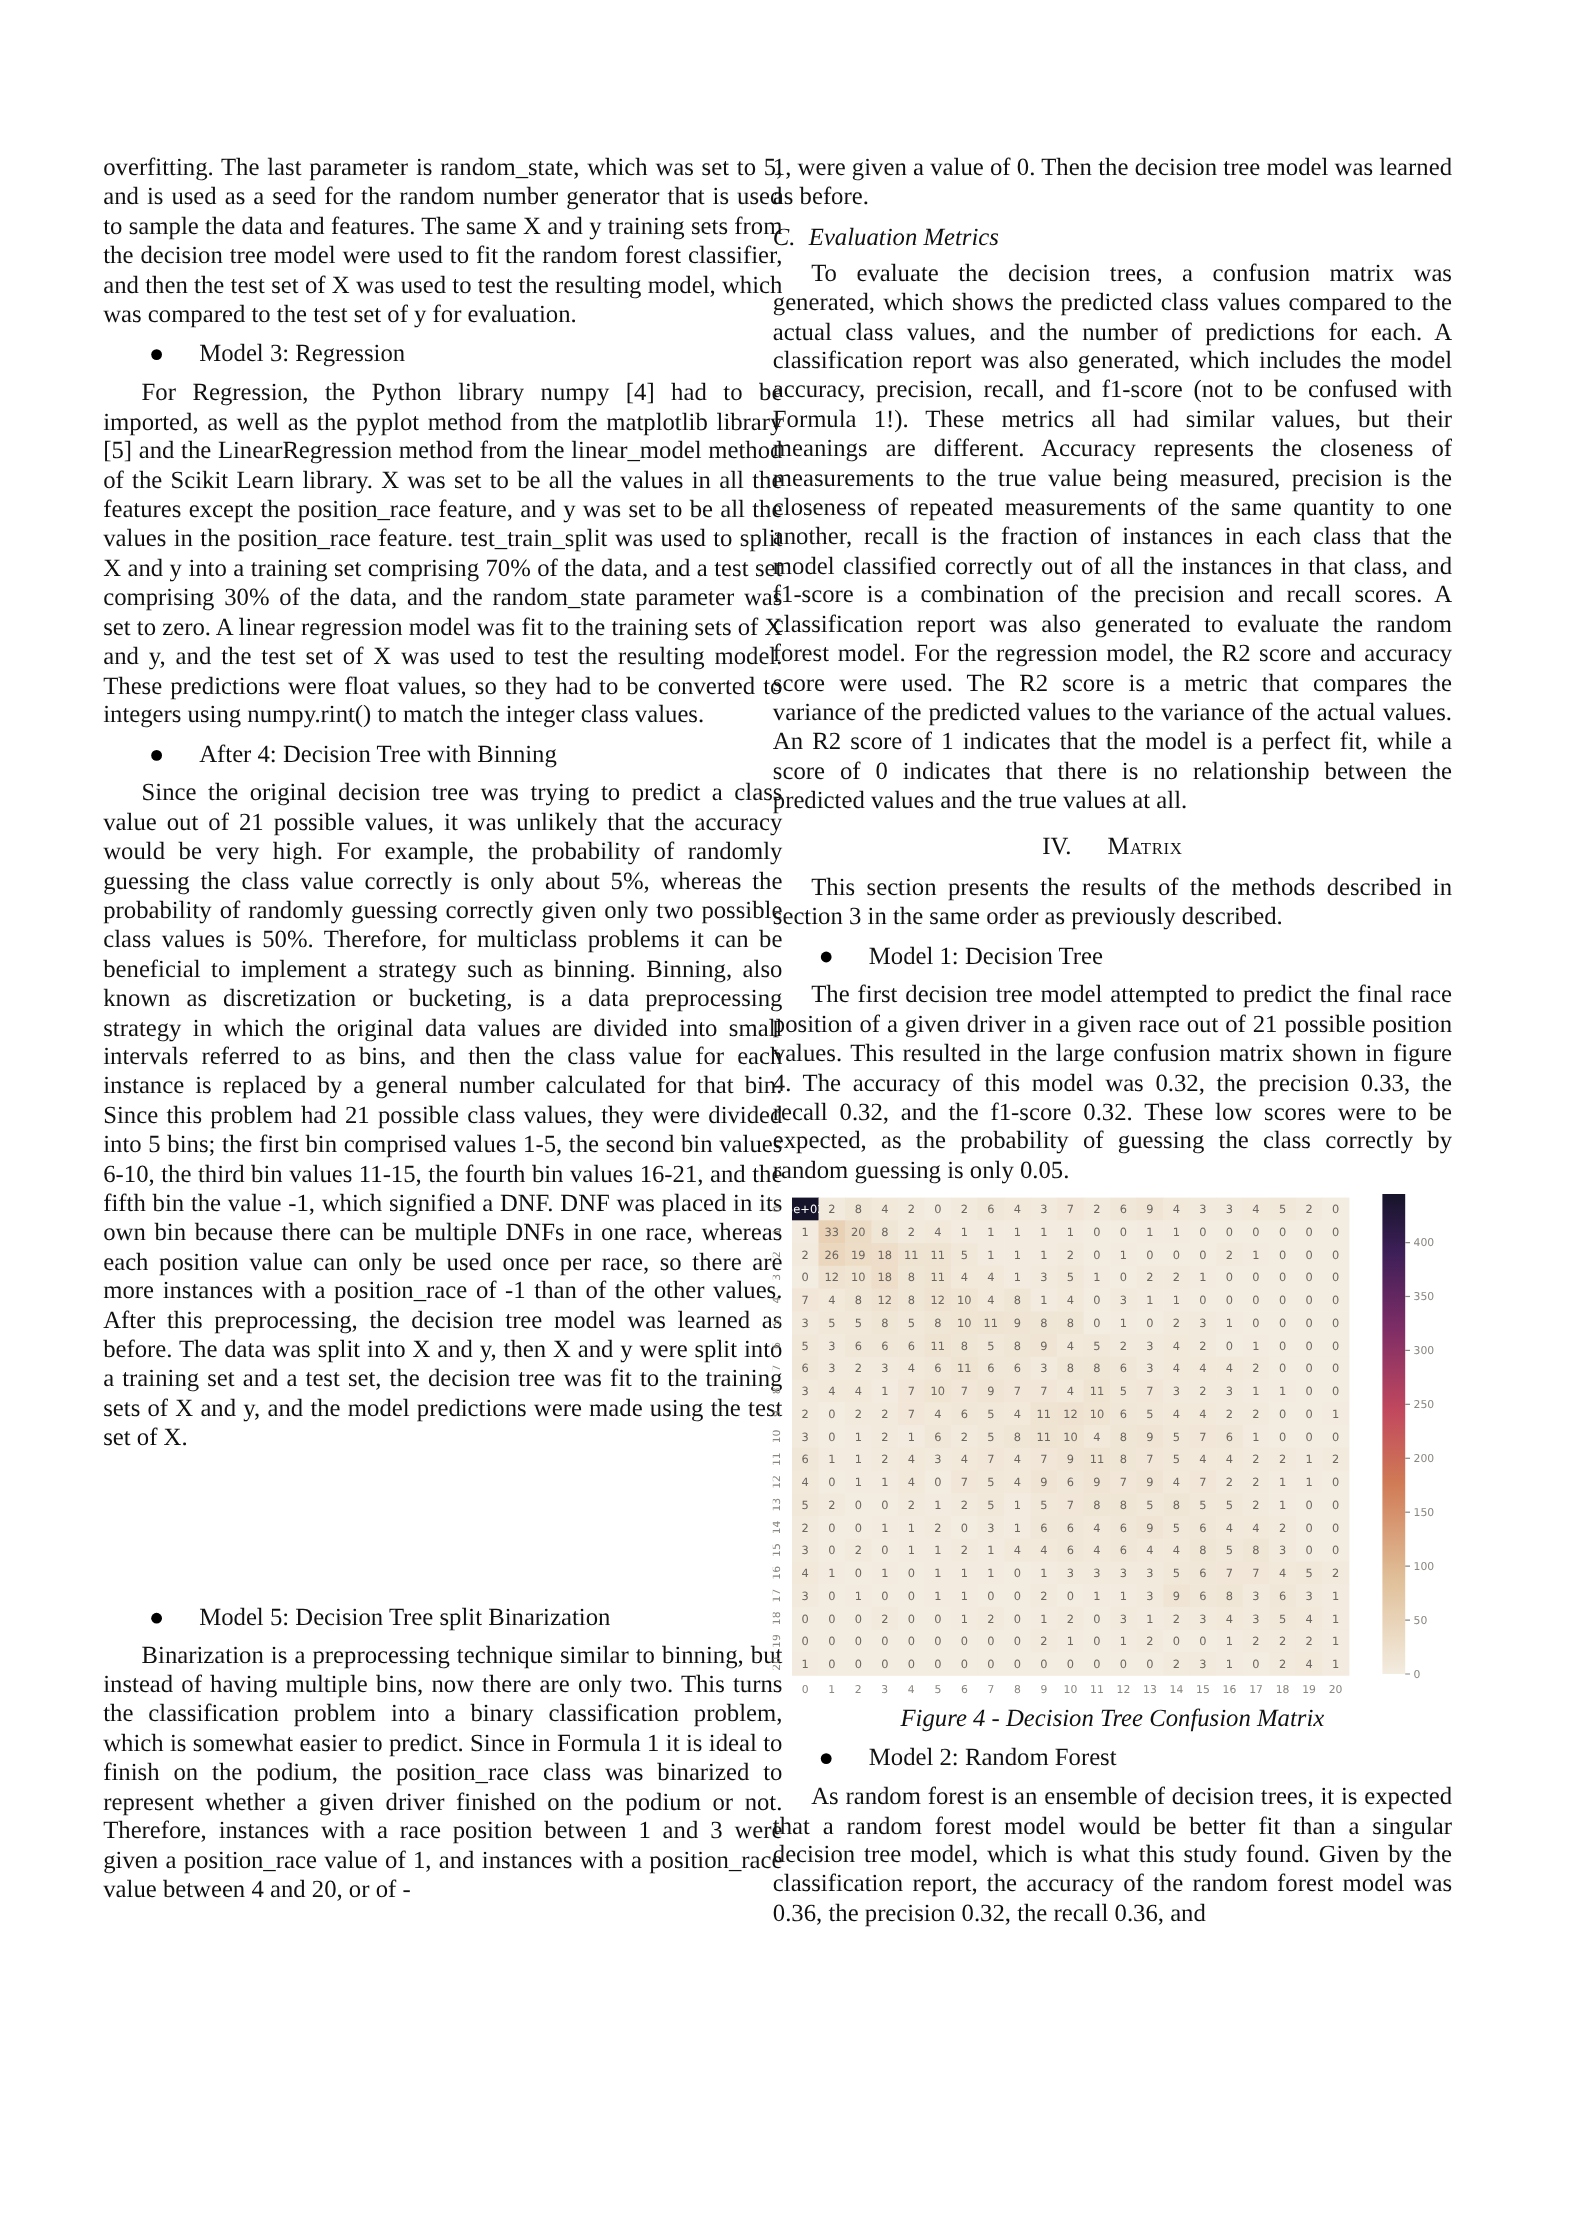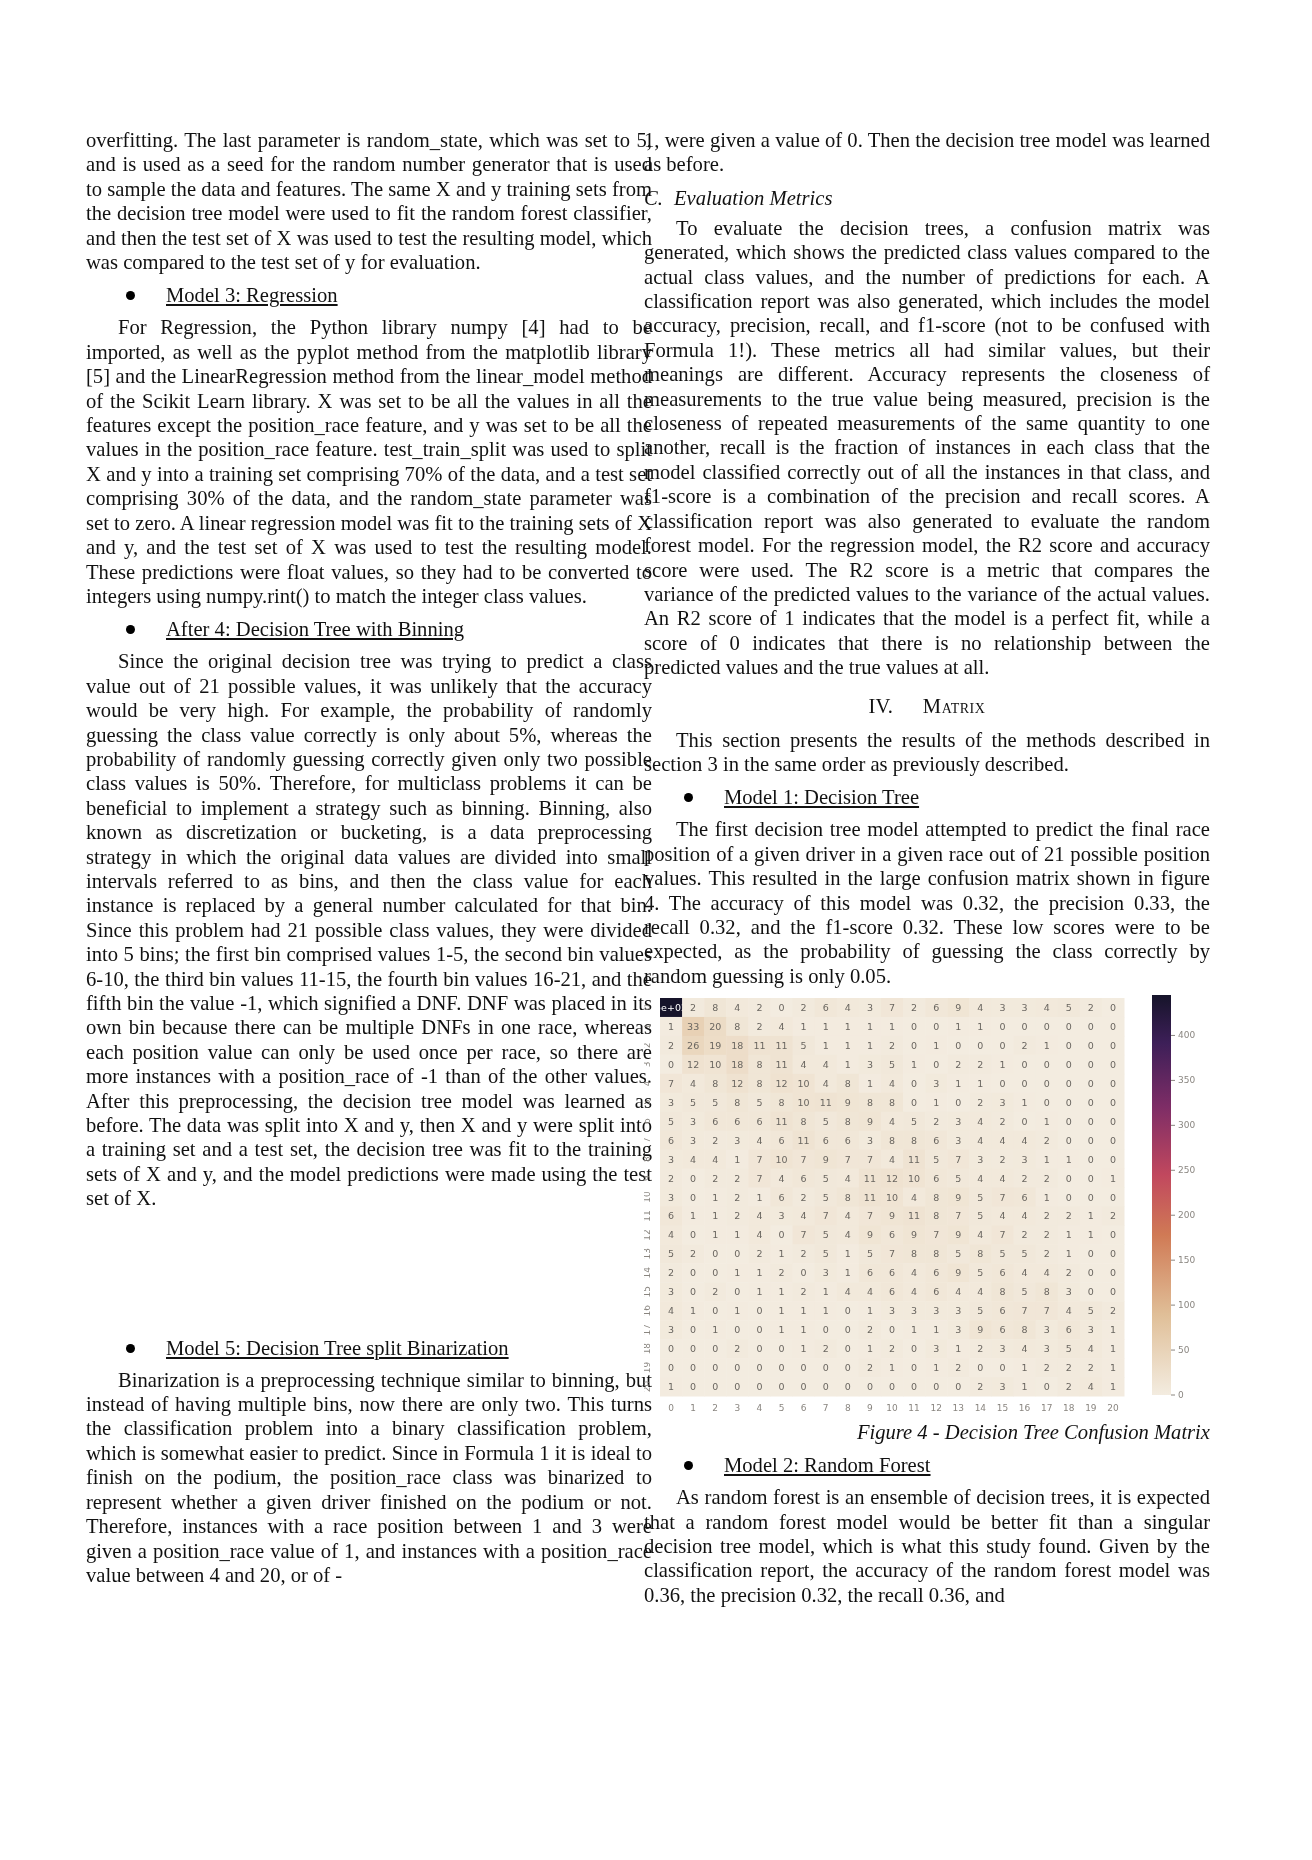--- a/index.html
+++ b/index.html
@@ -3,33 +3,33 @@
 <meta charset="utf-8">
 <style>
   html, body { margin: 0; padding: 0; background: #ffffff; }
   body { width: 1312px; height: 1860px; position: relative; overflow: hidden;
          font-family: "Liberation Serif", "DejaVu Serif", serif; color: #111; }
   .col { position: absolute; top: 128px; width: 566px; font-size: 20.6px; line-height: 24.4px; }
   .col-left { left: 86px; }
   .col-right { left: 644px; }
   p { margin: 0; text-align: justify; text-indent: 32px; hyphens: none; }
   p.noindent { text-indent: 0; }
-  .bullet { position: relative; margin: 9px 0 8px 0; padding-left: 80px; height: 24px; line-height: 24px; text-decoration: underline; }
+  .bullet { position: relative; margin: 9px 0 8px 0; padding-left: 80px; height: 24px; line-height: 24px; }
   .bullet .dot { position: absolute; left: 40px; top: 8px; width: 9px; height: 9px; border-radius: 50%; background: #000; }
   .subhead { font-style: italic; margin: 9px 0 6px 0; height: 24px; }
   .subhead .num { display: inline-block; width: 30px; }
   .section-head { text-align: center; margin: 14px 0 10px 0; height: 24px; }
   .section-head .roman { display: inline-block; margin-right: 30px; }
   .section-head .sc { font-variant: small-caps; letter-spacing: 0.5px; }
   .gap { height: 116px; }
 
   
   .figure { position: relative; width: 566px; height: 420px; margin-top: 6px; }
   .figure svg { position: absolute; left: 0; top: 0; }
-  .caption { text-align: right; font-style: italic; margin: 6px 0 8px 0; height: 24px; }
+  .caption { text-align: center; font-style: italic; margin: 6px 0 8px 0; height: 24px; }
 </style>
 </head>
 <body>
 
 <div class="col col-left">
   <p class="noindent">overfitting. The last parameter is random_state, which was set to 5, and is used as a seed for the random number generator that is used to sample the data and features. The same X and y training sets from the decision tree model were used to fit the random forest classifier, and then the test set of X was used to test the resulting model, which was compared to the test set of y for evaluation.</p>
   <div class="bullet">
     <span class="dot"></span>
     <span>Model 3: Regression</span>
   </div>

